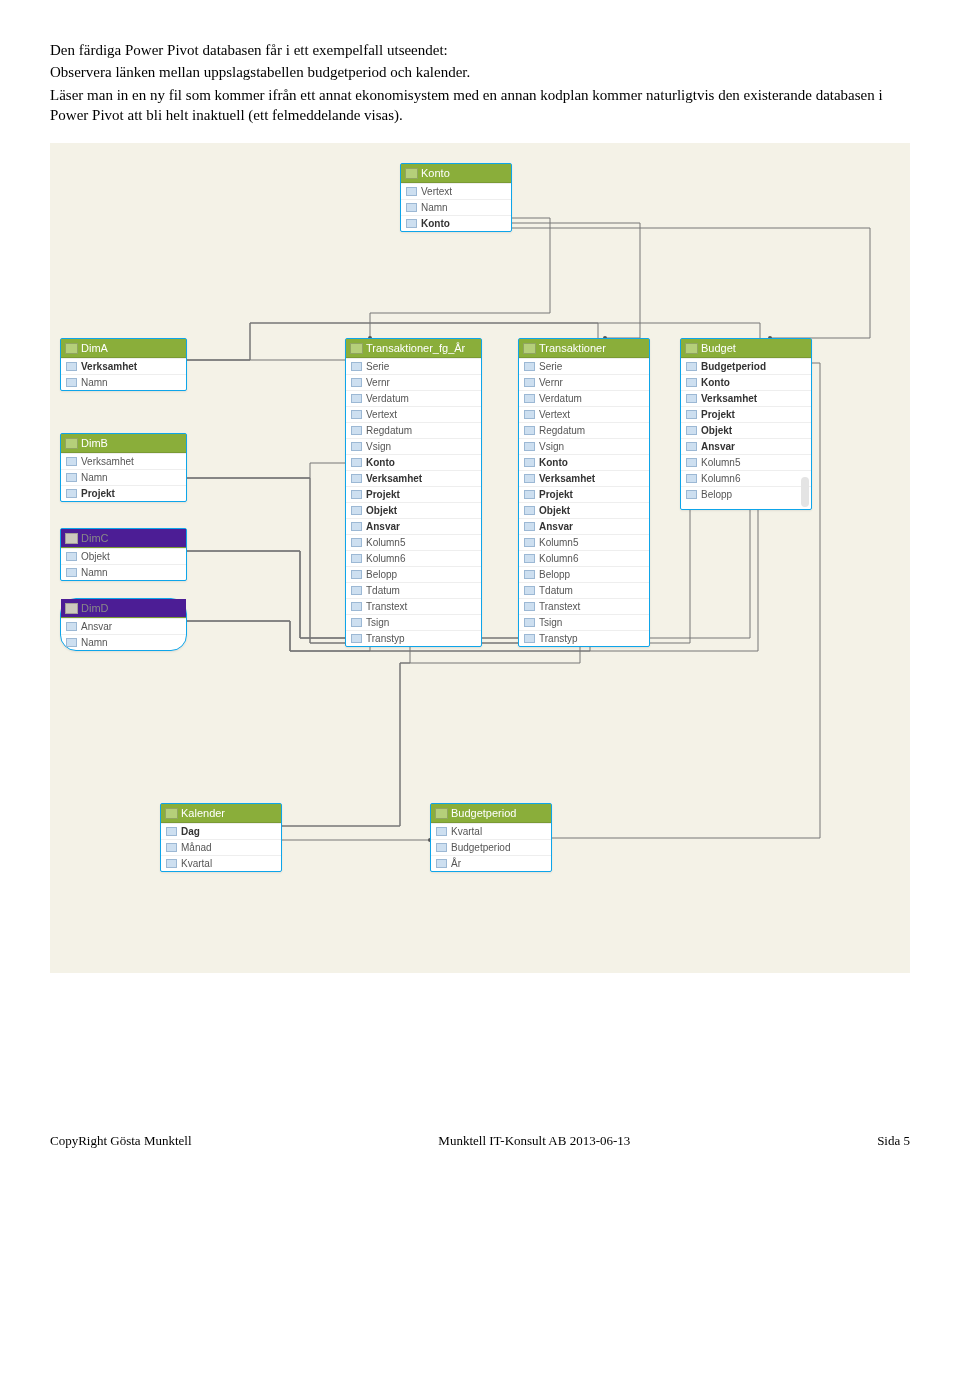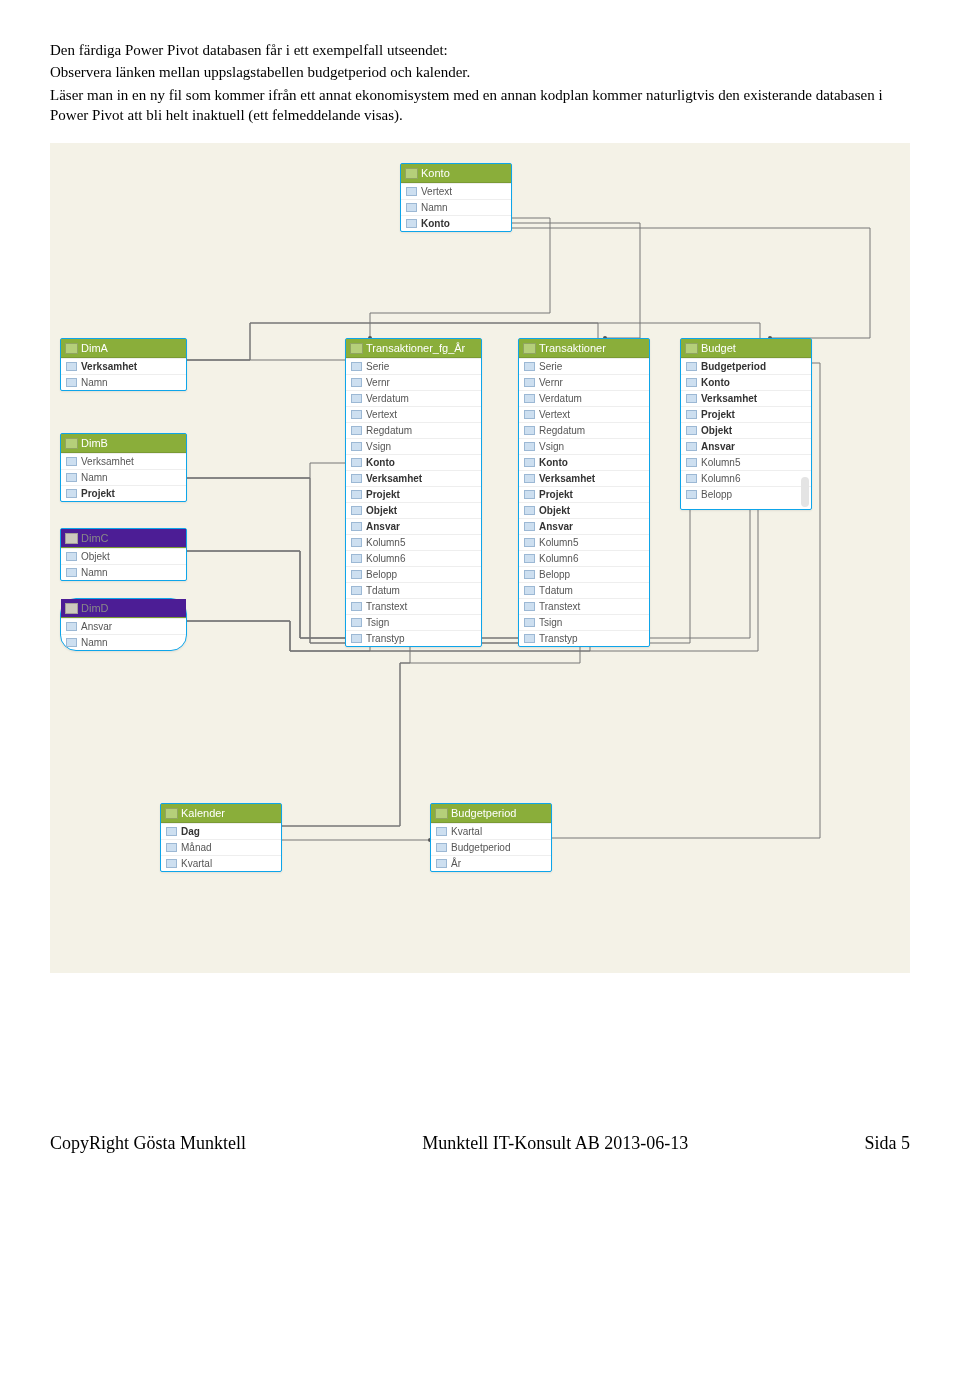--- a/index.html
+++ b/index.html
@@ -85,21 +85,21 @@
     position: absolute;
     right: 2px;
     bottom: 2px;
     width: 8px;
     height: 30px;
     background: #e4e4e4;
     border-radius: 4px;
   }
   .footer {
     margin-top: 160px;
-    font-size: 18px;
+    font-size: 13px;
     display: flex;
     justify-content: space-between;
   }
 </style>
 </head>
 <body>
 
 <div class="body-text">
   <p>Den färdiga Power Pivot databasen får i ett exempelfall utseendet:</p>
   <p>Observera länken mellan uppslagstabellen budgetperiod och kalender.</p>

